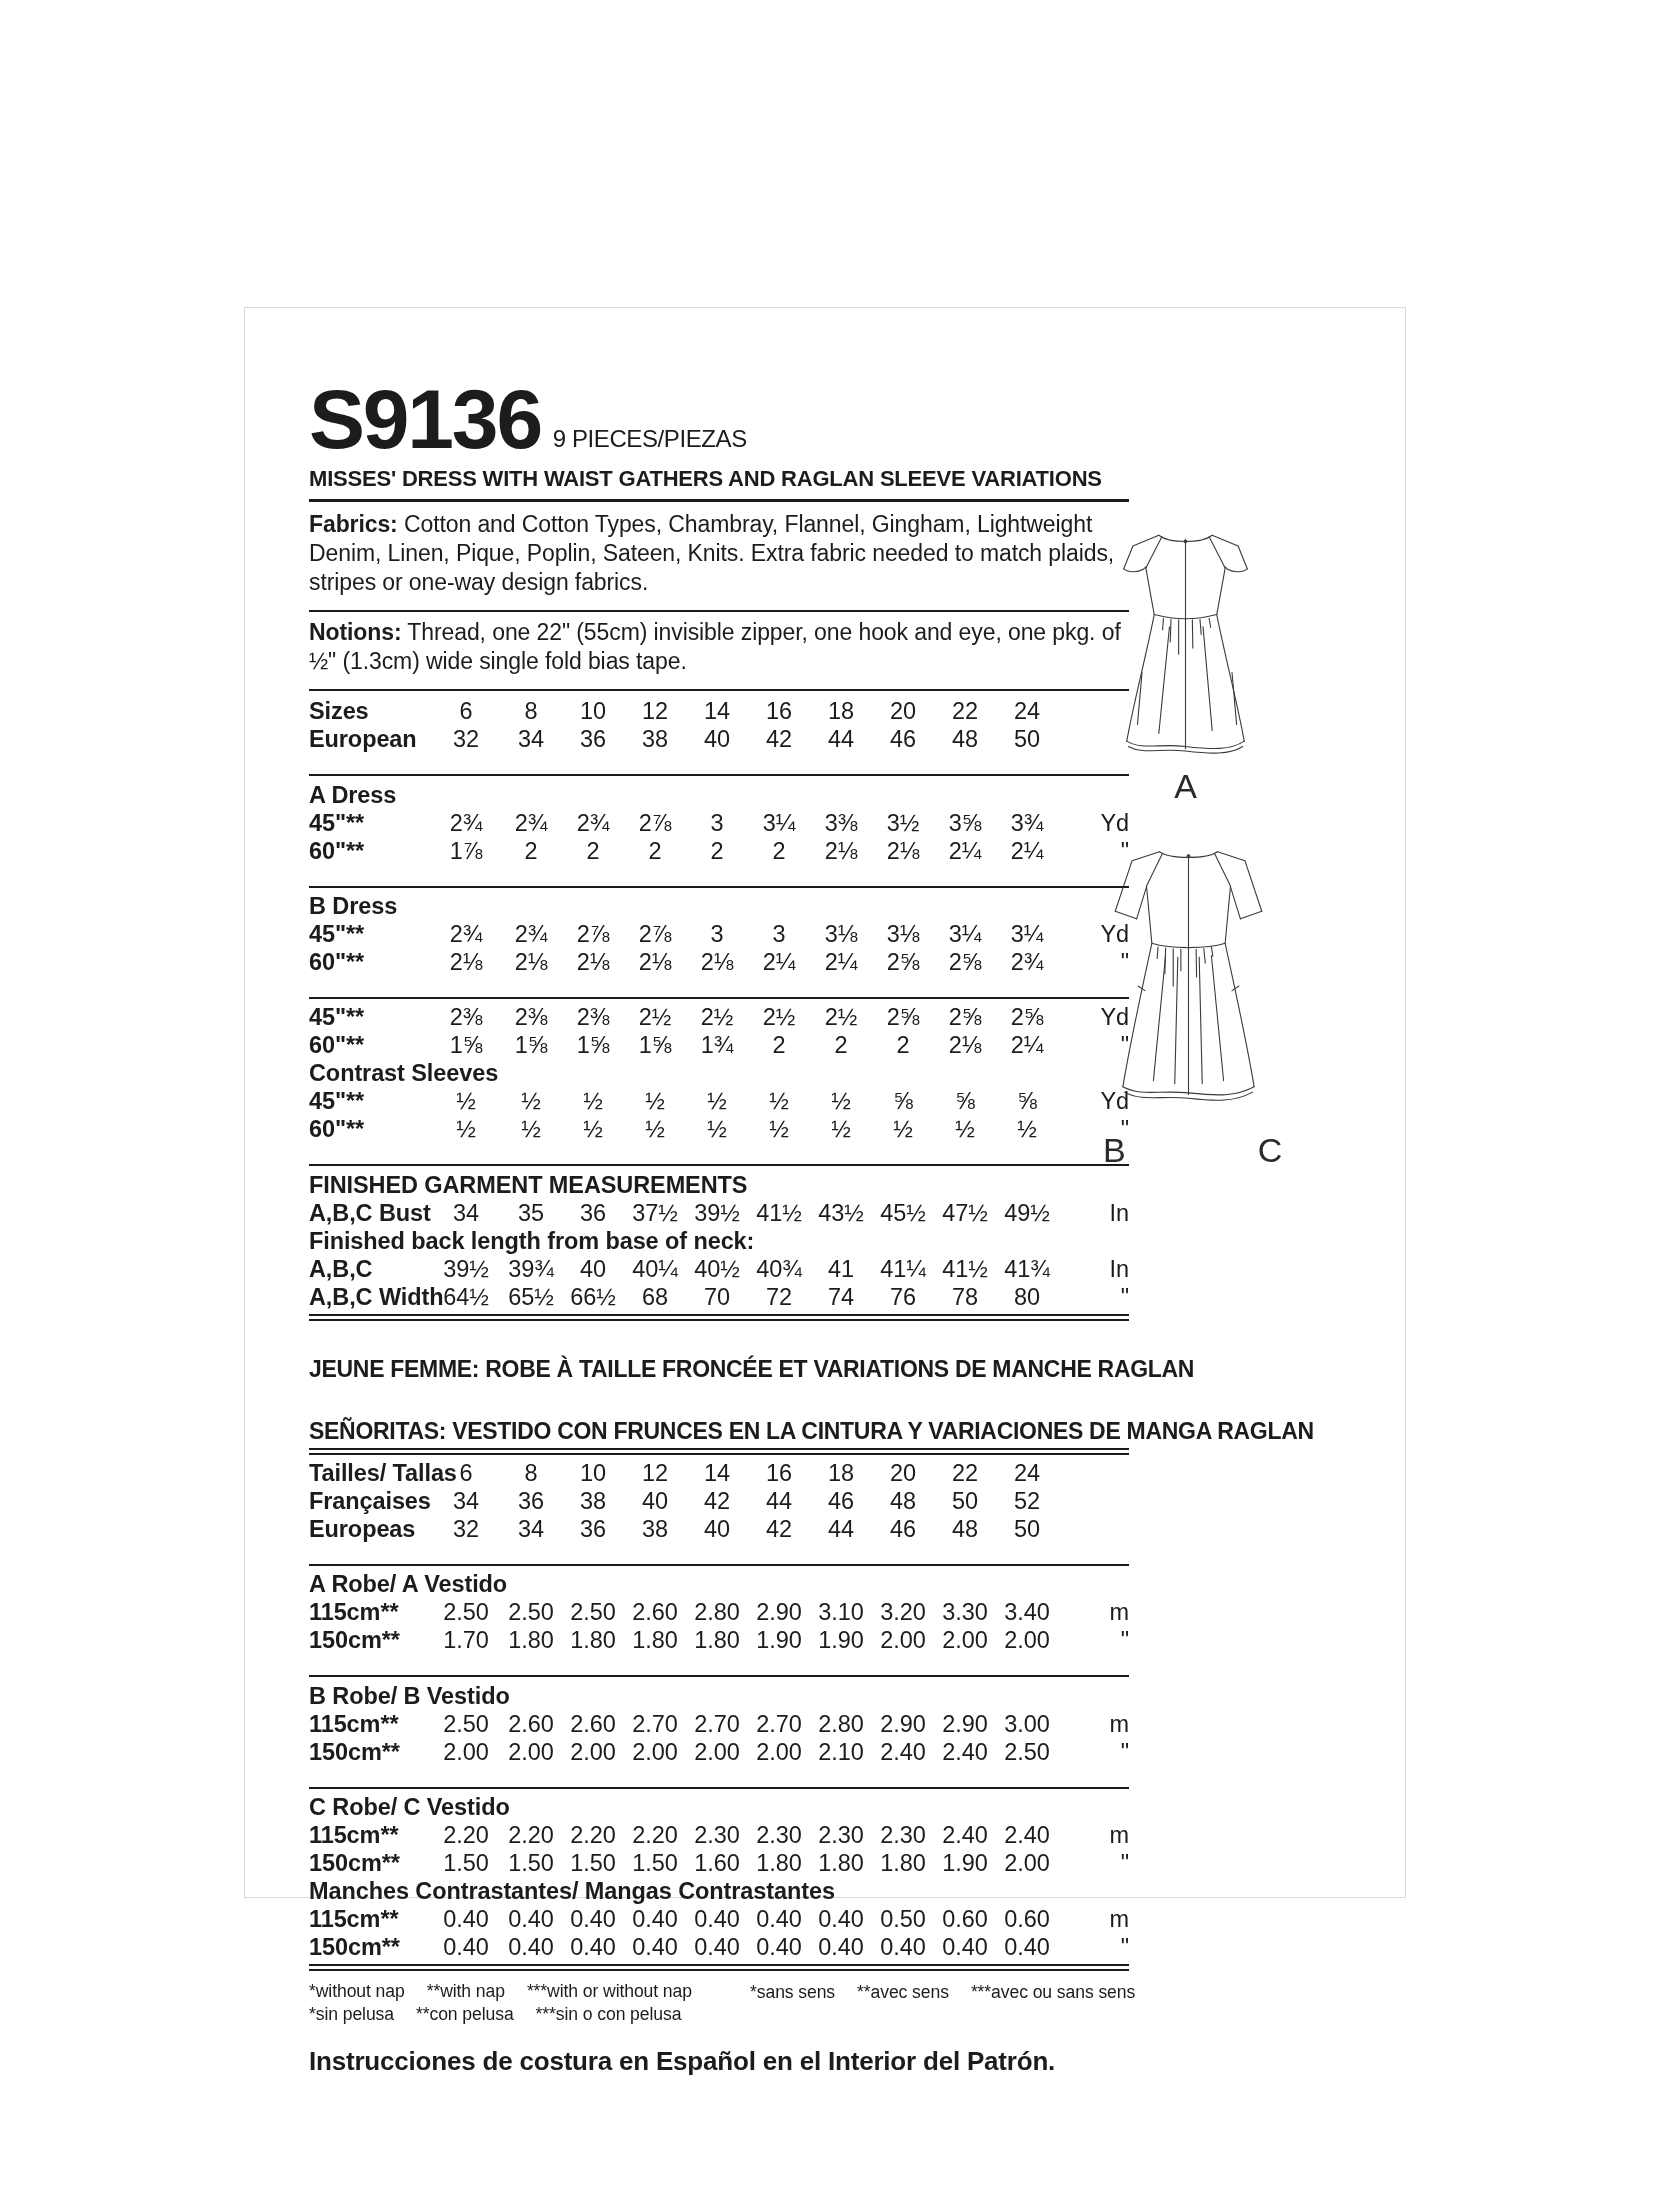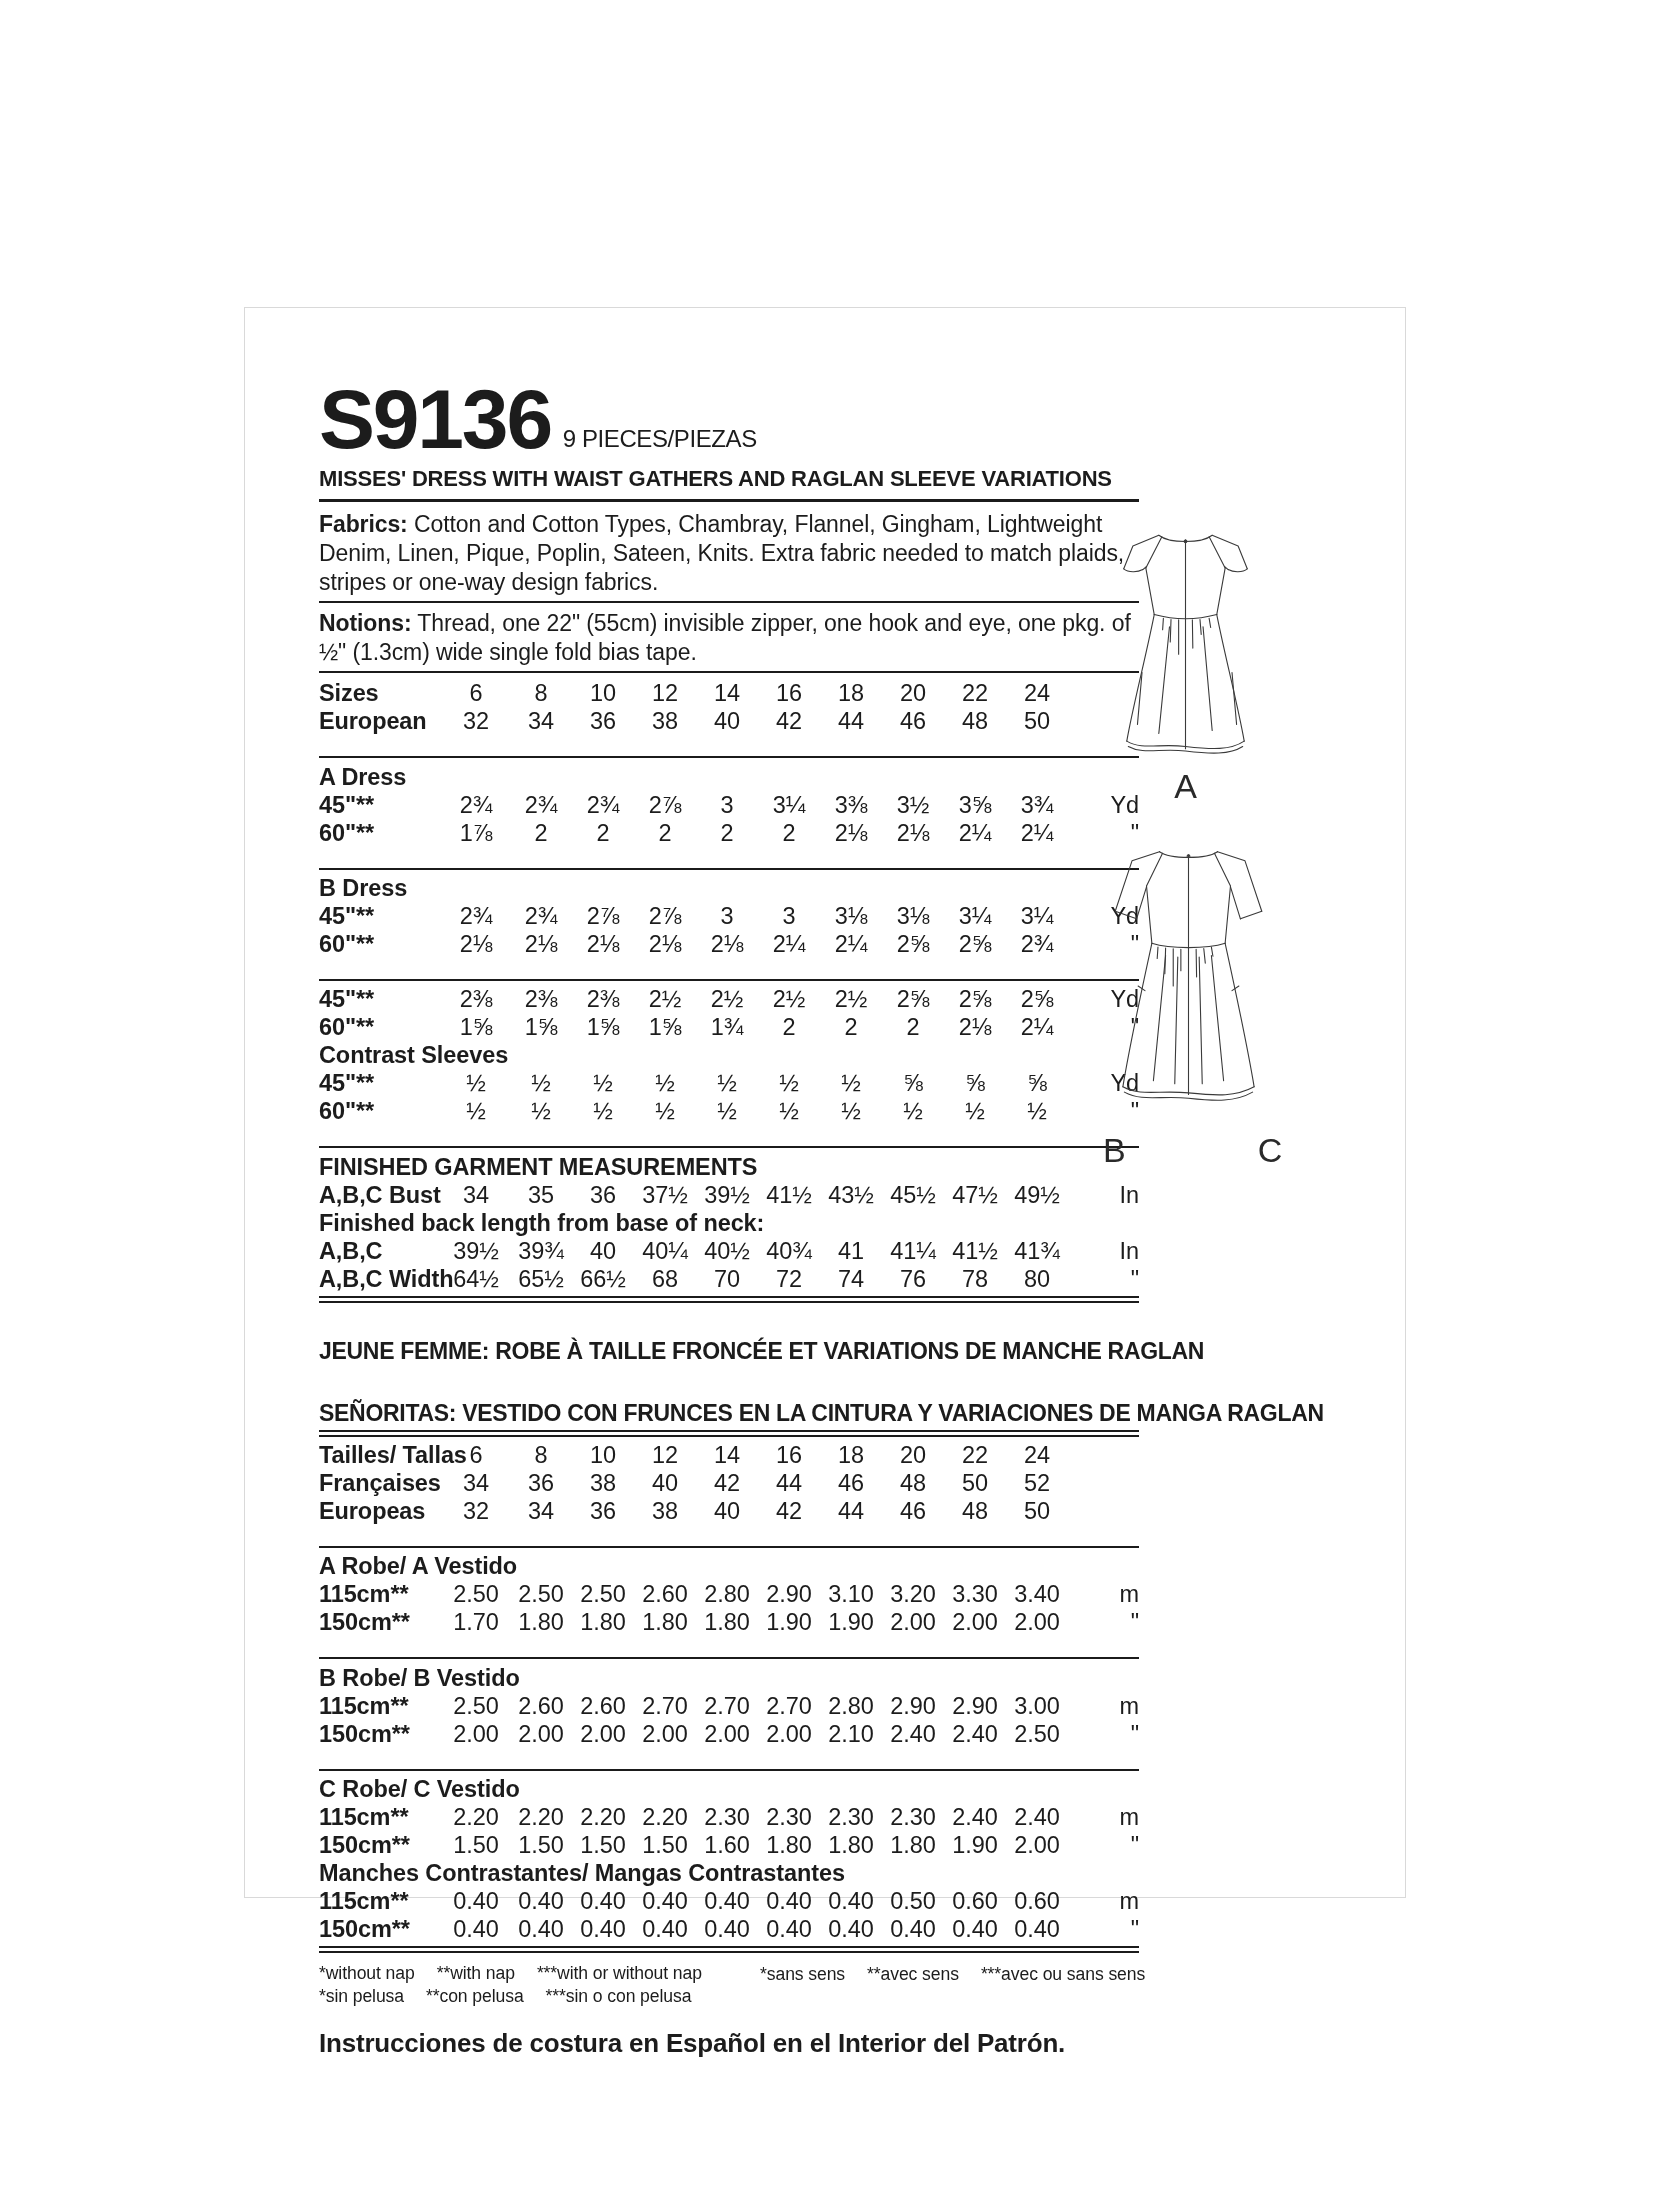--- a/index.html
+++ b/index.html
@@ -5,35 +5,35 @@
   html,body{margin:0;padding:0;background:#ffffff;}
   .page{
     position:relative;width:1654px;height:2205px;background:#fff;
     font-family:"Liberation Sans","DejaVu Sans",sans-serif;color:#1c1c1c;
     overflow:hidden;
   }
   .frame{
     position:absolute;left:244px;top:307px;width:1160px;height:1589px;
     border:1.5px solid #d9d9d9;background:#fff;
   }
-  .content{position:absolute;left:74px;top:74px;width:820px;}
+  .content{position:absolute;left:64px;top:74px;width:820px;}
 
   
   .title-row{display:flex;align-items:flex-end;height:71px;margin-bottom:13.2px;}
   .pat-num{font-size:84px;font-weight:bold;letter-spacing:-2.2px;line-height:68px;}
   .pieces{font-size:24px;line-height:29px;margin-left:11.8px;letter-spacing:-0.4px;}
   h1.main-head{
     font-size:22px;line-height:25px;font-weight:bold;margin:0 0 8.8px 0;
     padding-bottom:7.4px;border-bottom:3.7px solid #1b1b1b;letter-spacing:-0.2px;
   }
 
   
   .para{font-size:23px;line-height:29px;letter-spacing:-0.1px;}
   .para b{font-weight:bold;}
-  .rule-after{border-bottom:2.9px solid #1b1b1b;padding-bottom:4px;margin-bottom:5.9px;}
+  .rule-after{border-bottom:2.9px solid #1b1b1b;padding-bottom:13px;margin-bottom:5.9px;}
 
   
   .t-row,.t-h{font-size:23.5px;line-height:28px;letter-spacing:-0.1px;}
   .t-row{display:grid;grid-template-columns:123px 68px repeat(9,62px) 1fr;}
   .t-row .lab{font-weight:bold;white-space:nowrap;}
   .t-row .val{text-align:center;}
   .t-row .unit{text-align:right;padding-left:4.4px;}
   .t-h{font-weight:bold;white-space:nowrap;}
   .t-h.bi{font-size:23px;letter-spacing:-0.3px;margin-top:34px;}
   .rs{border-bottom:2.9px solid #1b1b1b;padding-bottom:21px;margin-bottom:4.4px;}

